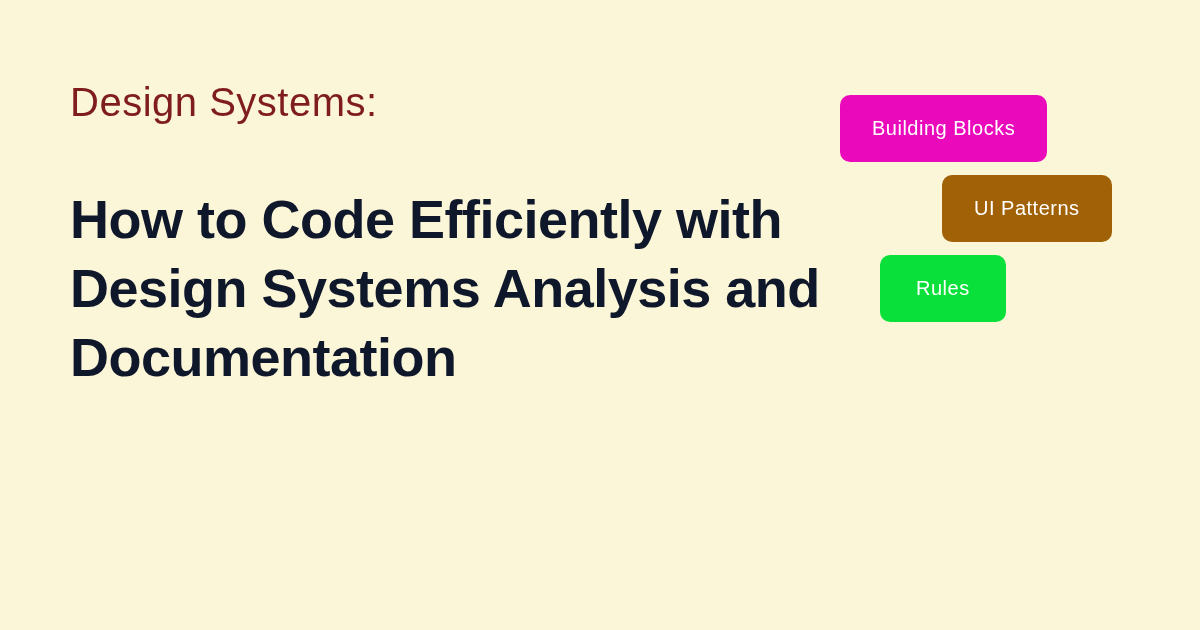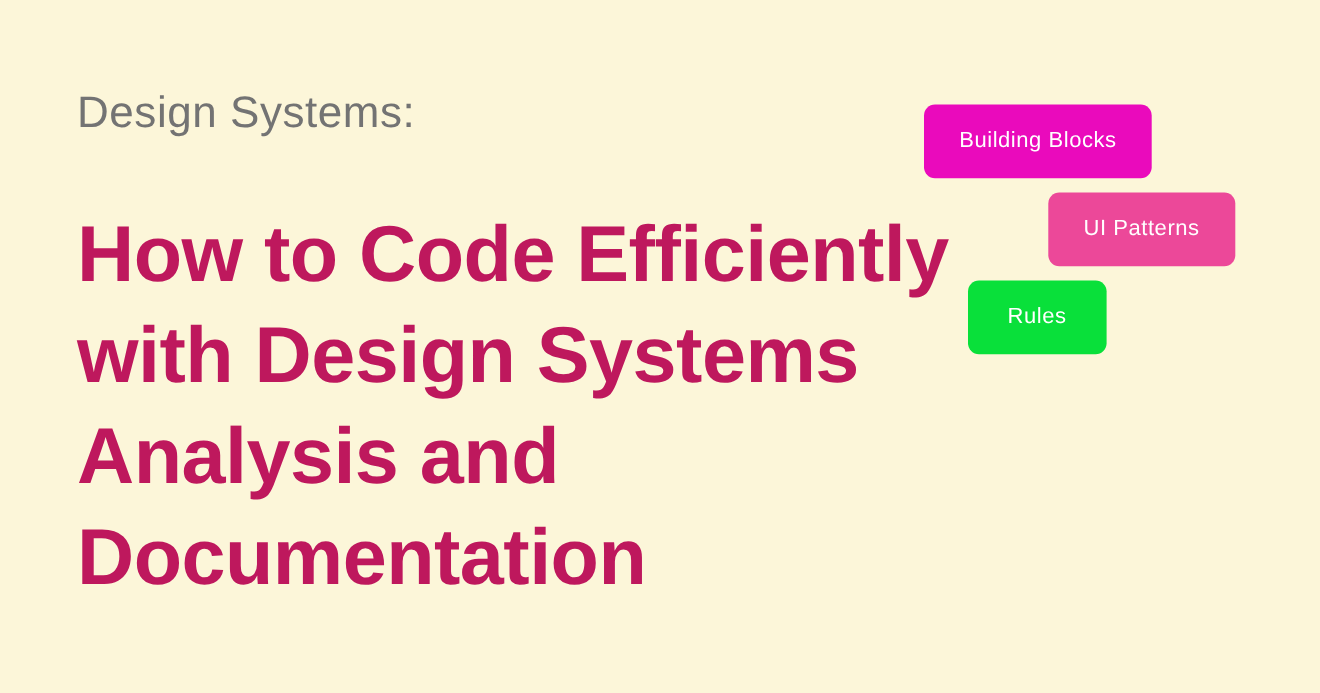--- a/index.html
+++ b/index.html
@@ -14,29 +14,29 @@
       font-family: 'Futura', 'Century Gothic', 'Trebuchet MS', sans-serif;
       position: relative;
       overflow: hidden;
     }
     .content {
       padding: 80px 70px;
       position: relative;
       height: 100%;
     }
     .eyebrow {
-      color: #737373;
+      color: #7f1d1d;
       font-size: 40px;
       font-weight: 400;
       margin-bottom: 60px;
       letter-spacing: 0.5px;
     }
     .headline {
-      color: #be185d;
-      font-size: 72px;
+      color: #0f172a;
+      font-size: 54px;
       font-weight: 700;
       line-height: 1.28;
       letter-spacing: -0.5px;
       max-width: 840px;
     }
     .cards {
       position: absolute;
       top: 95px;
       right: 70px;
       width: 290px;
@@ -54,23 +54,23 @@
       justify-content: center;
       white-space: nowrap;
       letter-spacing: 0.5px;
     }
     .card-magenta {
       background: #ea0abc;
       top: 0;
       left: 0;
     }
     .card-blue {
-      background: #ec4899;
+      background: #a16207;
       top: 80px;
-      left: 113px;
+      left: 102px;
     }
     .card-green {
       background: #09e03a;
       top: 160px;
       left: 40px;
       padding: 22px 36px;
     }
   </style>
 </head>
 <body>

